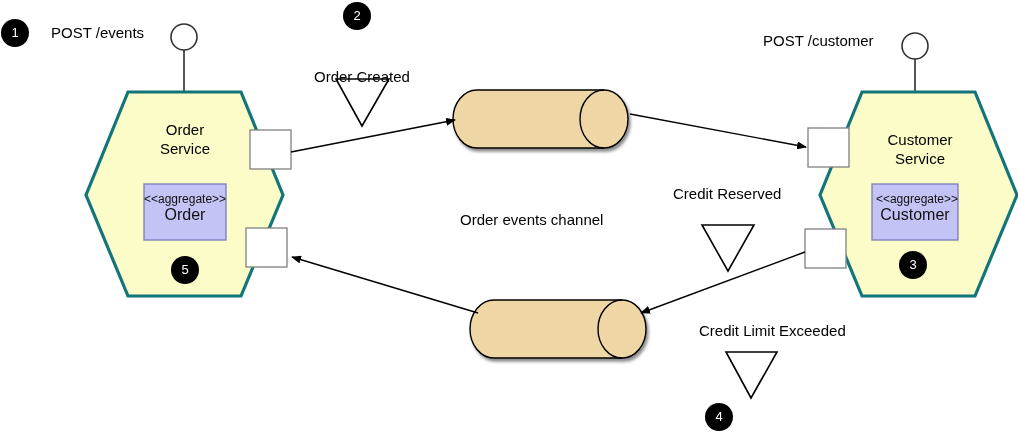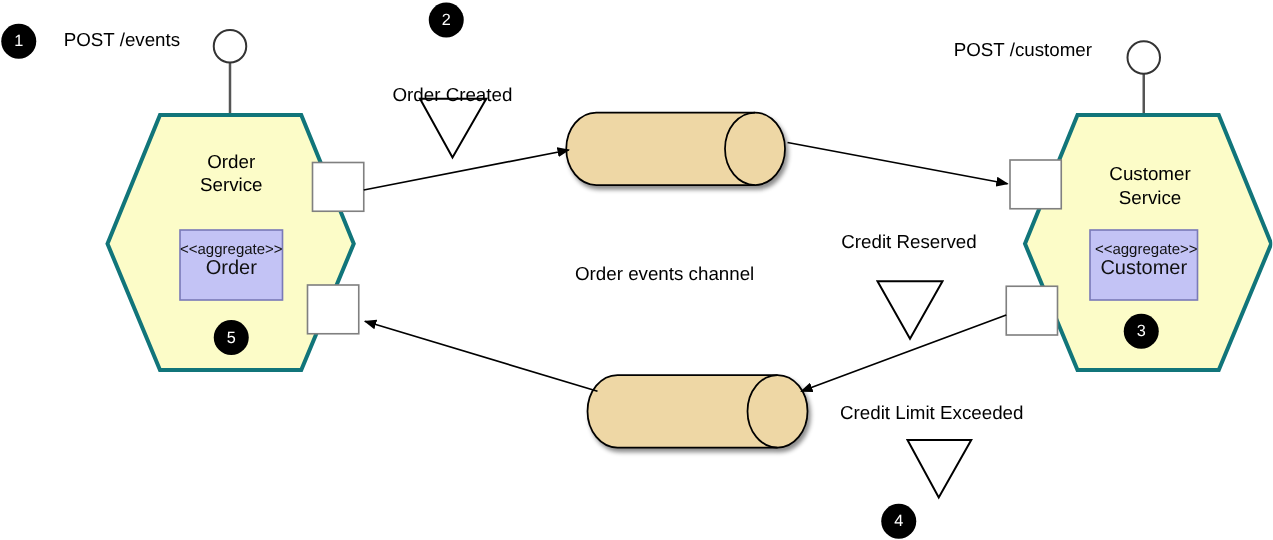--- a/index.html
+++ b/index.html
@@ -148,15 +148,15 @@
   <div class="txt agg-stereo" style="left:872px; top:192px; width:86px;">&lt;&lt;aggregate&gt;&gt;</div>
   <div class="txt agg-name" style="left:872px; top:206px; width:86px;">Customer</div>
 
   <div class="txt chan-label" style="left:460px; top:163px;margin-top:48px;">Order events channel</div>
 
 
   <div class="txt event-label" style="left:314px; top:48px;margin-top:20px;">Order Created</div>
 
   <div class="txt event-label" style="left:673px; top:185px;">Credit Reserved</div>
 
-  <div class="txt event-label" style="left:672px; top:322px;">Credit Limit Exceeded</div>
+  <div class="txt event-label" style="left:699px; top:322px;">Credit Limit Exceeded</div>
 
 </div>
 
 </body></html>

